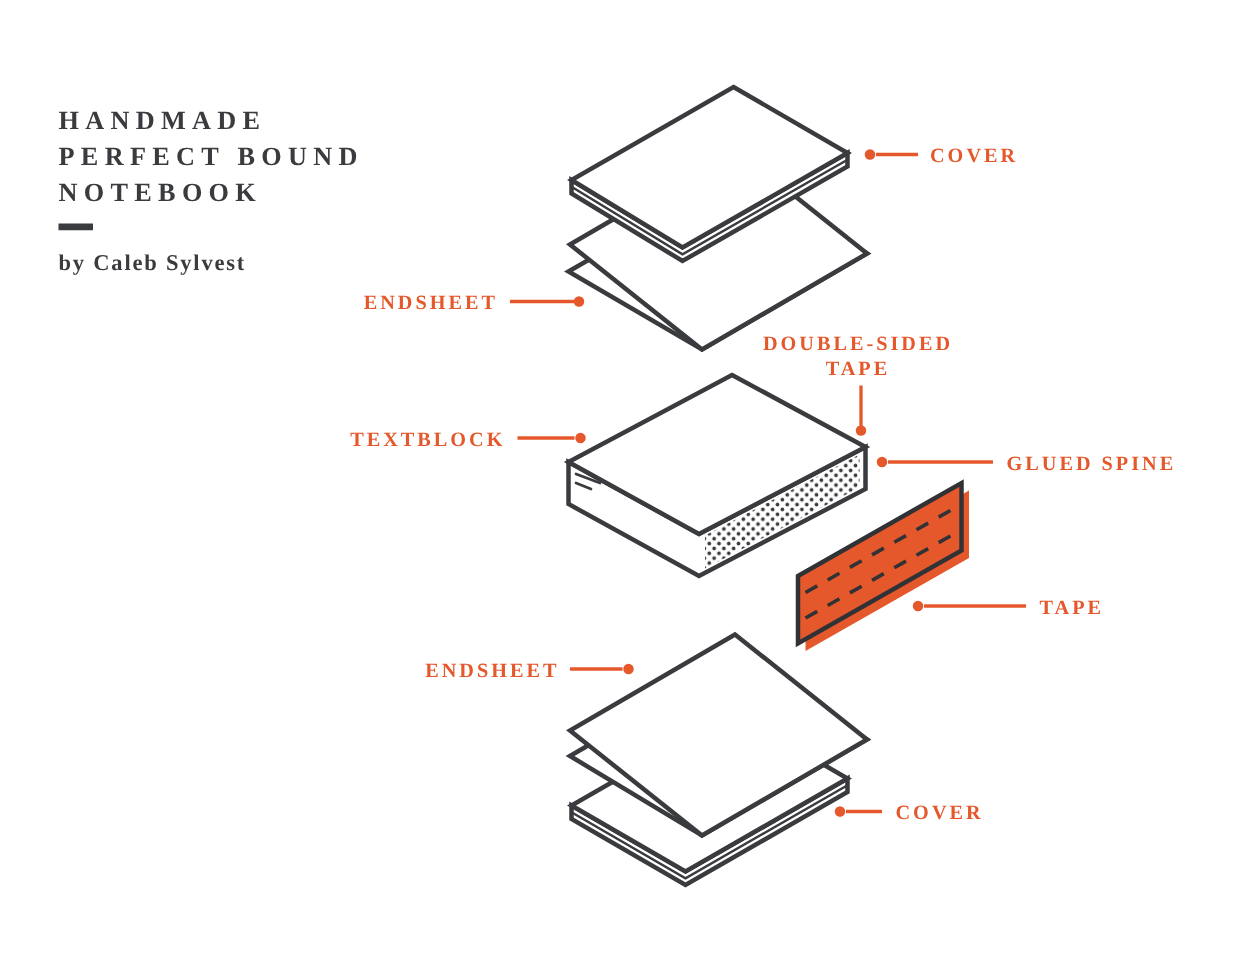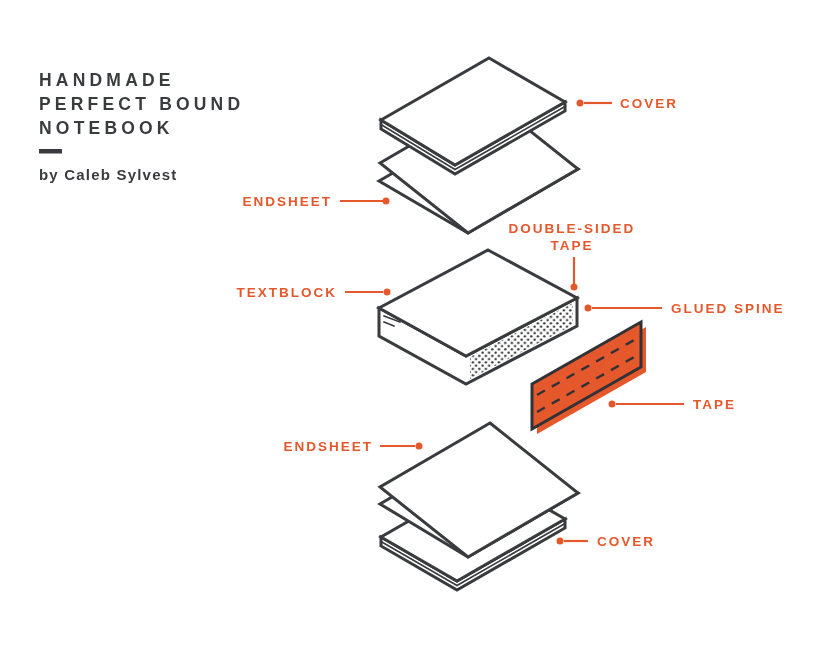--- a/index.html
+++ b/index.html
@@ -1,17 +1,17 @@
 <!DOCTYPE html>
 <html><head>
 <meta charset="utf-8">
 <style>
   html,body{margin:0;padding:0;background:#ffffff;}
   .stage{position:relative;width:840px;height:650px;background:#ffffff;overflow:hidden;
-         font-family:Liberation Sans, sans-serif;}
+         font-family:Liberation Serif, serif;}
   svg{display:block;}
   .sheet{fill:#ffffff;stroke:#3a3b3e;stroke-width:3;stroke-linejoin:miter;}
   .thin{fill:none;stroke:#3a3b3e;stroke-width:1.6;}
   .pageline{fill:none;stroke:#3a3b3e;stroke-width:1.8;stroke-linecap:round;}
   .tapefill{fill:#e5582c;stroke:#313236;stroke-width:3;stroke-linejoin:miter;}
   .tapeshadow{fill:#e5582c;stroke:none;}
   .tapedash{fill:none;stroke:#313236;stroke-width:2.4;stroke-dasharray:9 8;}
   .leader{stroke:#e5582c;stroke-width:2.2;fill:none;}
   .leaderdot{fill:#e5582c;stroke:none;}
   .lbl{fill:#e5582c;font-weight:bold;font-size:13.5px;letter-spacing:2px;}

